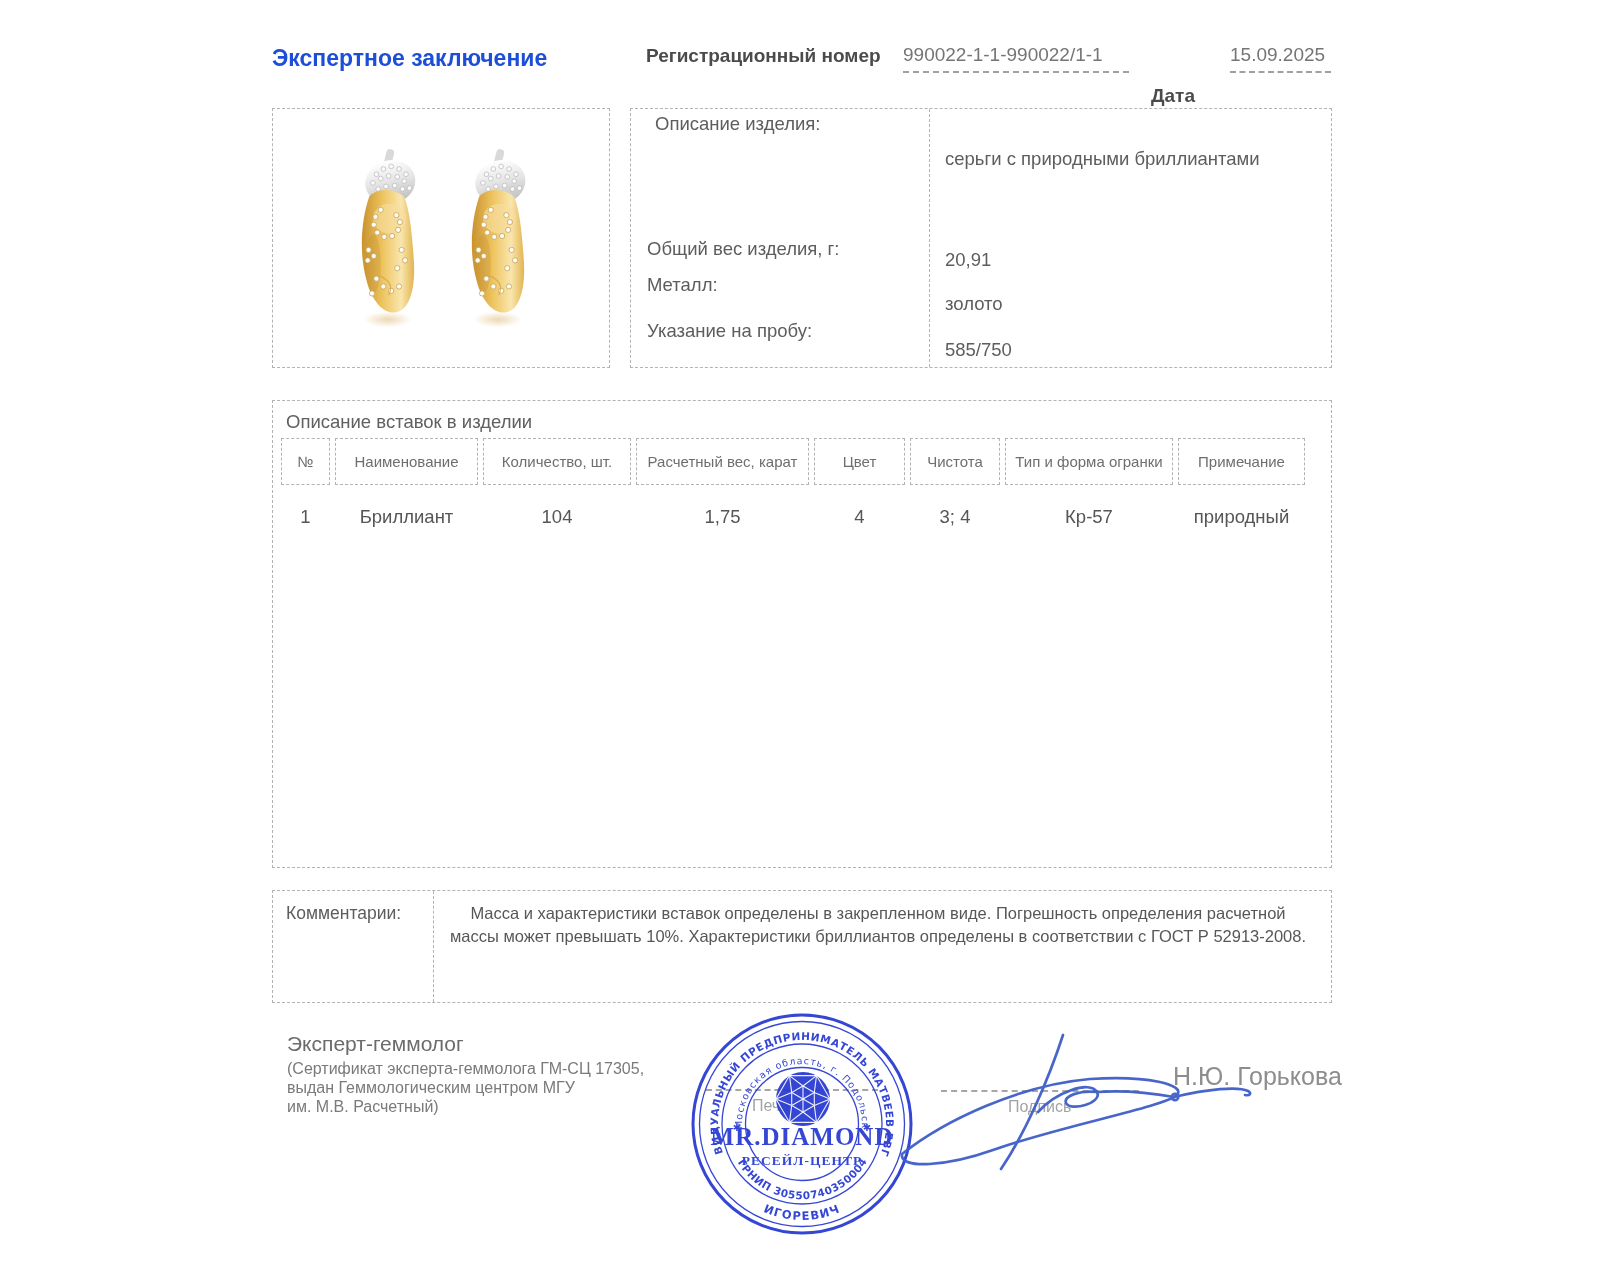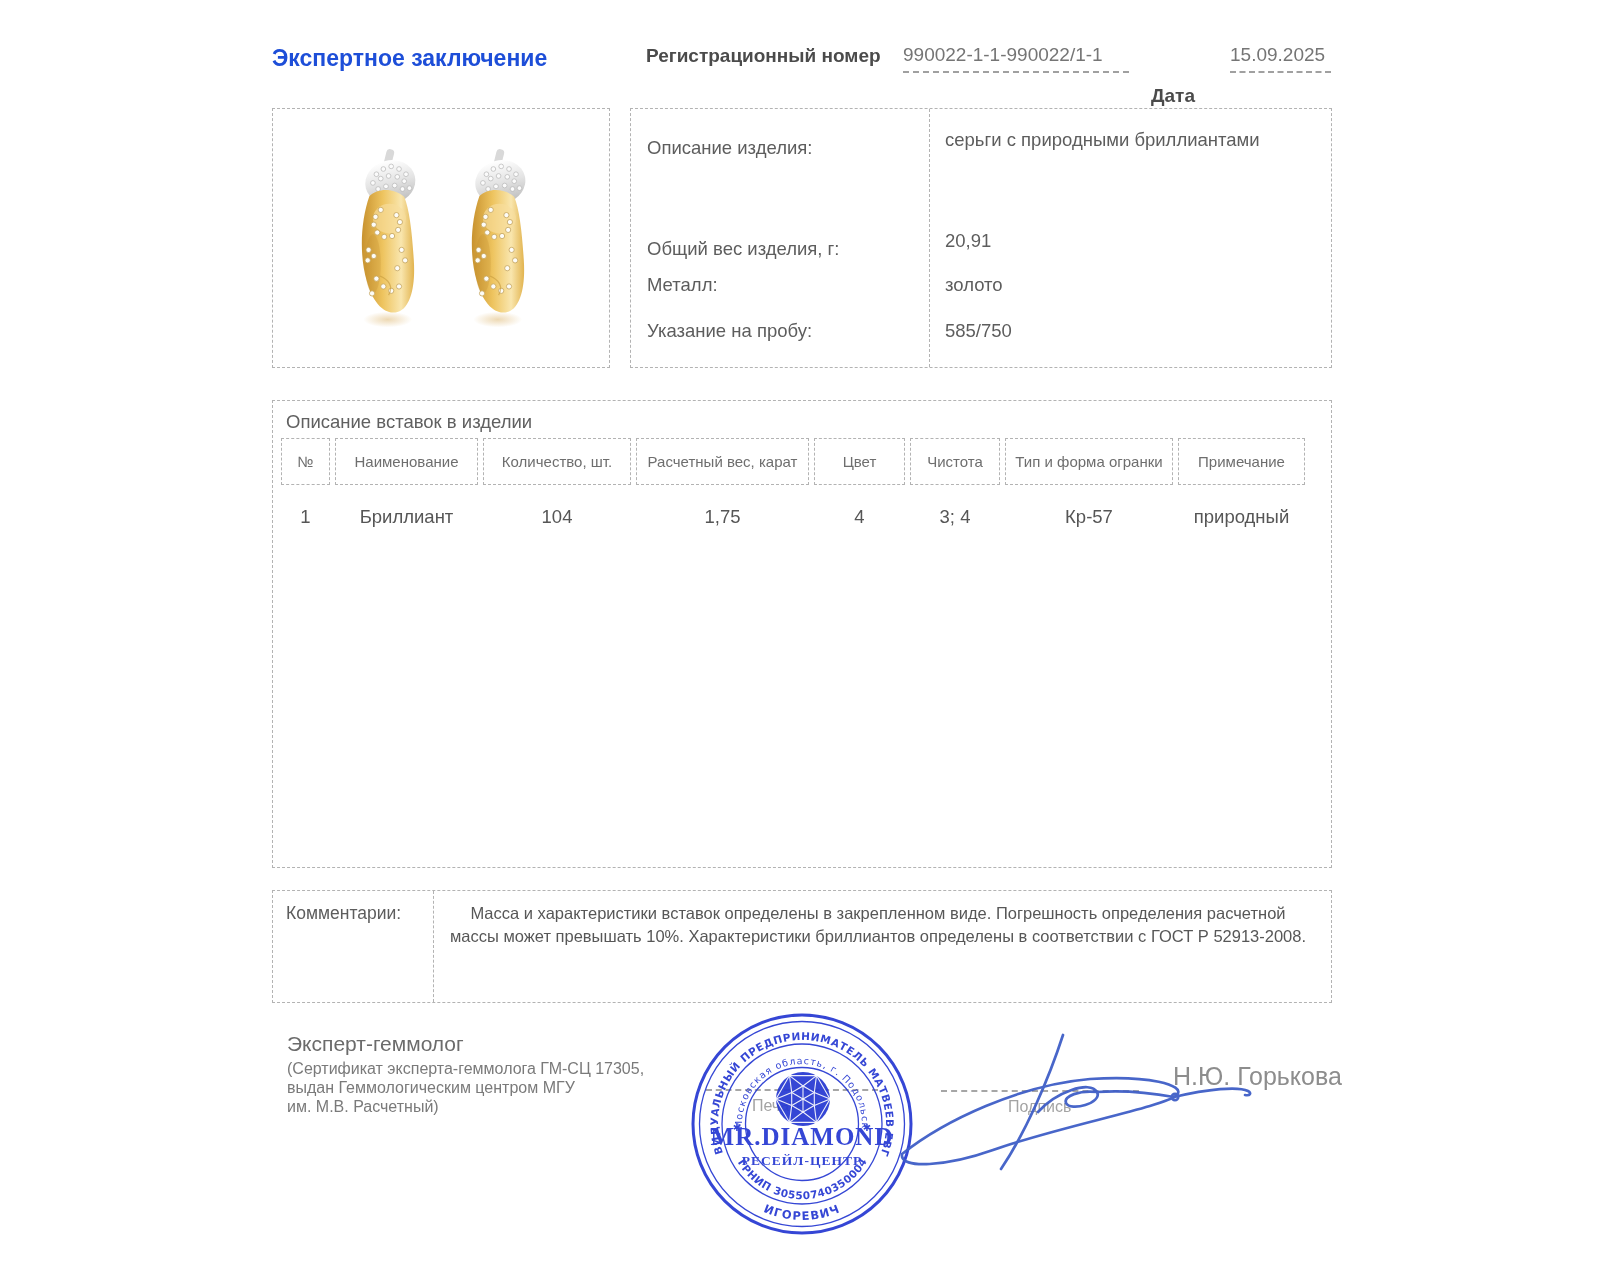--- a/index.html
+++ b/index.html
@@ -7,21 +7,21 @@
         font-family:"Liberation Sans", sans-serif;color:#5c5c5c;}
   .abs{position:absolute;}
   .dashed-box{position:absolute;border:1px dashed #b3b3b3;box-sizing:border-box;background:#fff;}
   
   .doc-title{font-size:23px;font-weight:bold;color:#1d4ed8;}
   .hdr-label{font-size:19px;font-weight:bold;color:#4b4b4b;white-space:nowrap;}
   .hdr-value{font-size:19px;color:#757575;white-space:nowrap;border-bottom:2px dashed #a0a0a0;padding-bottom:5px;margin-left:25px;}
   
   .info-divider{position:absolute;left:298px;top:0;bottom:0;border-left:1px dashed #b3b3b3;}
   .info-label{position:absolute;left:16px;font-size:18.5px;color:#5d5d5d;white-space:nowrap;}
-  .info-value{position:absolute;left:314px;font-size:18.5px;color:#5d5d5d;white-space:nowrap;}
+  .info-value{position:absolute;left:314px;font-size:18.5px;color:#5d5d5d;white-space:nowrap;margin-top:19px;}
   
   .inserts-title{position:absolute;left:13px;top:10px;font-size:18.5px;color:#606060;text-align:center;}
   .thead{position:absolute;left:8px;top:37px;display:flex;gap:5px;}
   .th{border:1px dashed #b3b3b3;box-sizing:border-box;height:47px;display:flex;align-items:center;justify-content:center;
       font-size:15px;color:#6e6e6e;white-space:nowrap;}
   .trow{position:absolute;left:8px;top:96px;display:flex;gap:5px;}
   .td{box-sizing:border-box;height:40px;display:flex;align-items:center;justify-content:center;
       font-size:18.5px;color:#565656;white-space:nowrap;}
   .c0{width:49px}.c1{width:143px}.c2{width:148px}.c3{width:173px}.c4{width:91px}.c5{width:90px}.c6{width:168px}.c7{width:127px}
   
@@ -117,21 +117,21 @@
           <path d="M 24 146 C 34 150 40 158 34 168" fill="none" stroke="#c49a3c" stroke-width="1.4" opacity="0.6"></path>
         </g>
       </defs>
       <use href="#earr" transform="translate(86,40) scale(0.87)"></use>
       <use href="#earr" transform="translate(196,40) scale(0.87)"></use>
     </svg>
   </div>
 
   <div class="dashed-box" style="left:630px;top:108px;width:702px;height:260px;">
     <div class="info-divider"></div>
-    <div class="info-label" style="top:28px;">Описание изделия:</div>
+    <div class="info-label" style="top:4px;margin-left:8px;">Описание изделия:</div>
     <div class="info-value" style="top:20px;">серьги с природными бриллиантами</div>
     <div class="info-label" style="top:121px;margin-top:8px;">Общий вес изделия, г:</div>
     <div class="info-value" style="top:121px;">20,91</div>
     <div class="info-label" style="top:165px;">Металл:</div>
     <div class="info-value" style="top:165px;">золото</div>
     <div class="info-label" style="top:211px;">Указание на пробу:</div>
     <div class="info-value" style="top:211px;">585/750</div>
   </div>
 
   <div class="dashed-box" style="left:272px;top:400px;width:1060px;height:468px;">

